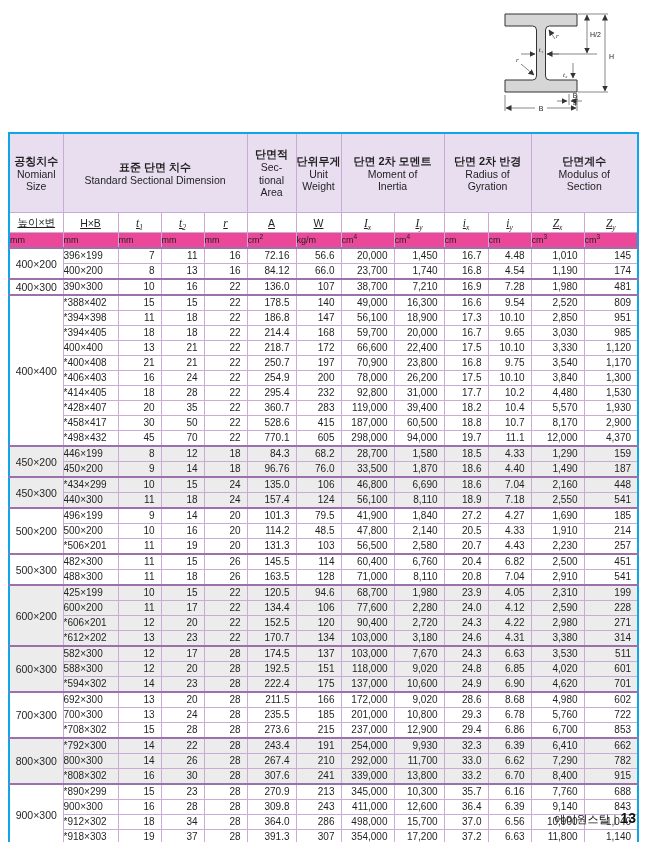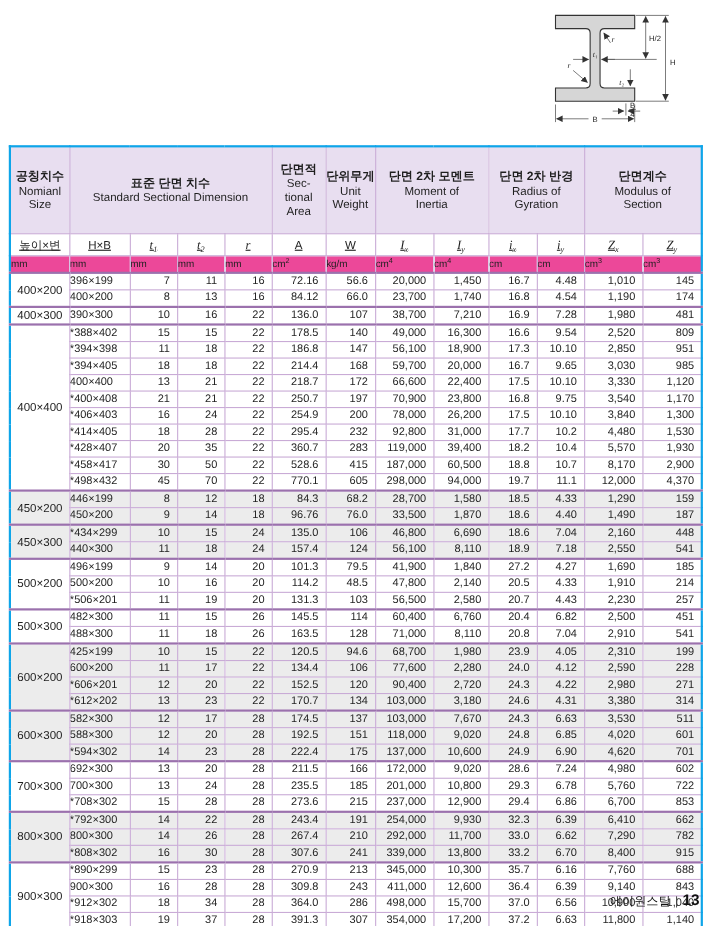--- a/index.html
+++ b/index.html
@@ -598,21 +598,21 @@
         <td class="glabel" rowspan="3">700×300</td>
         <td class="hxb">692×300</td>
         <td class="num">13</td>
         <td class="num">20</td>
         <td class="num">28</td>
         <td class="num">211.5</td>
         <td class="num">166</td>
         <td class="num">172,000</td>
         <td class="num">9,020</td>
         <td class="num">28.6</td>
-        <td class="num">7.24</td>
+        <td class="num">8.68</td>
         <td class="num">4,980</td>
         <td class="num">602</td>
       </tr>
       <tr>
         <td class="hxb">700×300</td>
         <td class="num">13</td>
         <td class="num">24</td>
         <td class="num">28</td>
         <td class="num">235.5</td>
         <td class="num">185</td>

